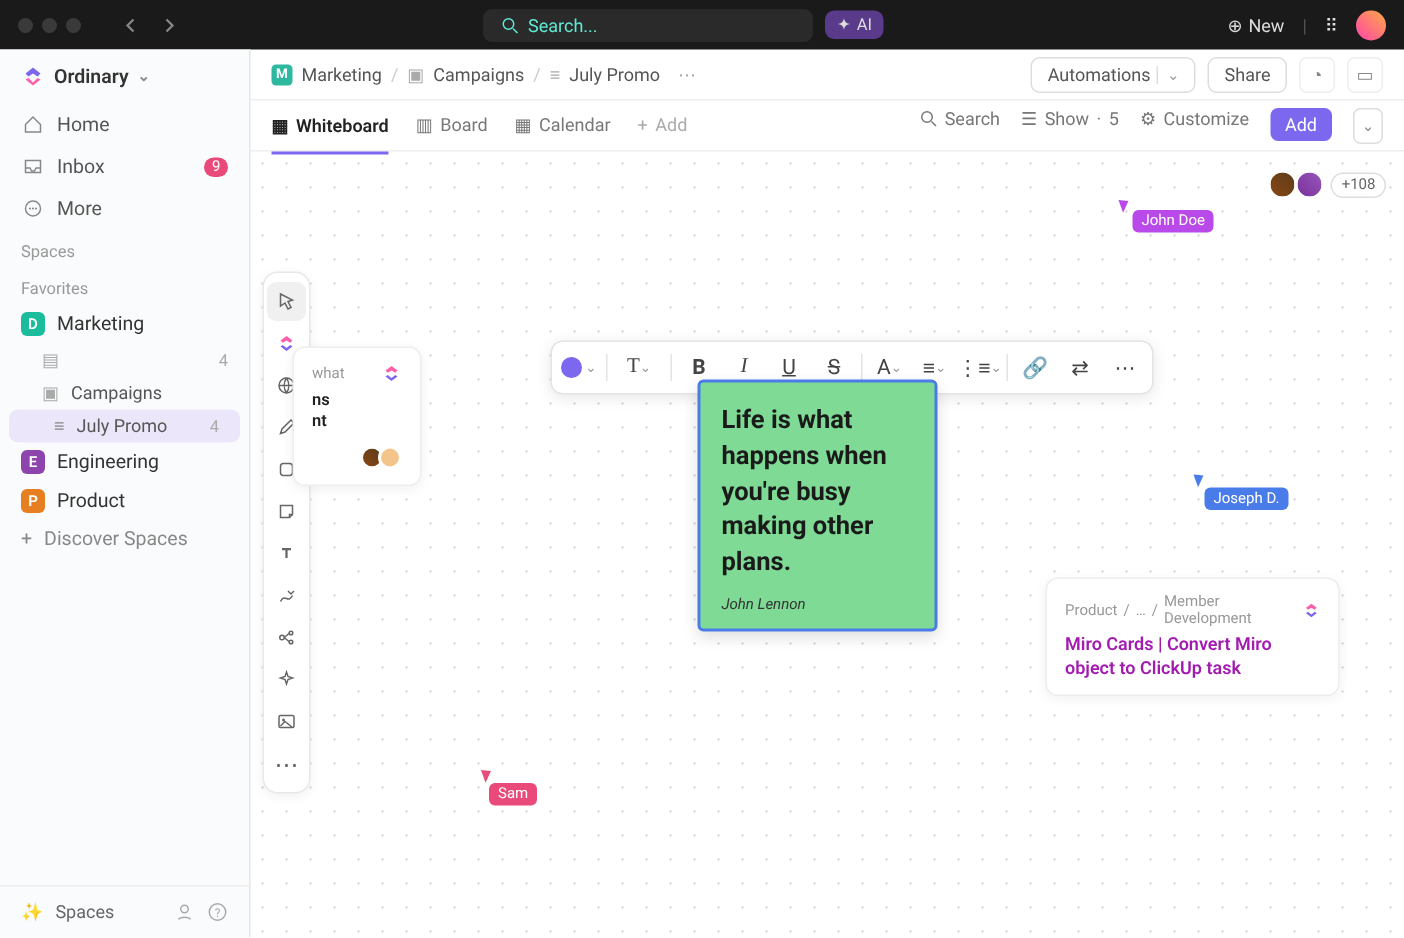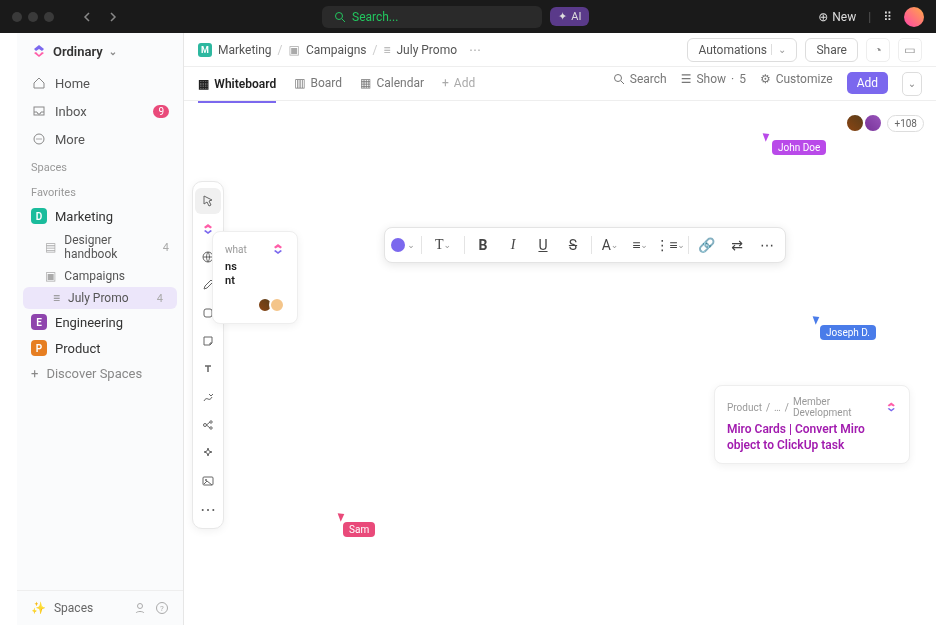--- a/index.html
+++ b/index.html
@@ -4,29 +4,29 @@
 <style>
 * { box-sizing: border-box; margin: 0; padding: 0; font-family: -apple-system, BlinkMacSystemFont, "Segoe UI", Roboto, sans-serif; }
 body { width: 936px; height: 625px; background: #fff; overflow: hidden; position: relative; }
 
 
 .topbar { height: 33px; background: #1a1a1a; display: flex; align-items: center; padding: 0 12px; color: #aaa; font-size: 12px; }
 .traffic { display: flex; gap: 6px; margin-right: 24px; }
 .tl { width: 10px; height: 10px; border-radius: 50%; background: #3a3a3a; }
 .navbtns { display: flex; gap: 4px; margin-right: 200px; }
 .navbtn { width: 20px; height: 20px; display: flex; align-items: center; justify-content: center; color: #888; border-radius: 4px; }
-.searchbox { background: #2a2a2a; border-radius: 6px; padding: 4px 12px; display: flex; align-items: center; gap: 6px; width: 220px; color: #22c55e; }
+.searchbox { background: #2a2a2a; border-radius: 6px; padding: 4px 12px; display: flex; align-items: center; gap: 6px; width: 220px; color: #5eead4; }
 .aibtn { background: #5a3a8a; border-radius: 6px; padding: 3px 8px; margin-left: 8px; display: flex; align-items: center; gap: 4px; color: #ddd; font-size: 11px; }
 .topright { margin-left: auto; display: flex; align-items: center; gap: 12px; }
 .newbtn { display: flex; align-items: center; gap: 4px; color: #ddd; font-size: 12px; }
 .gridicon span { color: #ddd; }
 .avatar-top { width: 20px; height: 20px; border-radius: 50%; background: linear-gradient(45deg,#f4a,#fa4); }
 
 
-.app { display: flex; height: calc(100% - 33px); padding-left: 17px; }
+.app { display: flex; height: calc(100% - 33px); }
 
 
 .sidebar { width: 167px; background: #fafbfc; border-right: 1px solid #e6e6e6; display: flex; flex-direction: column; font-size: 13px; color: #333; }
 .workspace { display: flex; align-items: center; gap: 6px; padding: 10px 14px; font-weight: 600; }
 .wsicon { width: 16px; height: 16px; color: #7b68ee; }
 .sbitem { display: flex; align-items: center; gap: 8px; padding: 6px 14px; color: #555; cursor: pointer; }
 .sbitem .sicon { width: 16px; height: 16px; display: flex; align-items: center; justify-content: center; color: #888; }
 .badge-red { background: #e94a7a; color: #fff; border-radius: 8px; font-size: 10px; padding: 1px 5px; margin-left: auto; }
 .sbhead { font-size: 11px; color: #999; padding: 8px 14px 4px; }
 .spitem { display: flex; align-items: center; gap: 8px; padding: 5px 14px; cursor: pointer; }
@@ -195,21 +195,20 @@
       <span>More</span>
     </div>
     <div class="sbhead">Spaces</div>
     <div class="sbhead">Favorites</div>
     <div class="spitem">
       <div class="sqicon" style="background:#1abc9c">D</div>
       <span>Marketing</span>
     </div>
     <div class="subitem">
       <span style="color:#aaa">▤</span>
-      <span>Designer handbook</span>
       <span class="count">4</span>
     </div>
     <div class="subitem">
       <span style="color:#aaa">▣</span>
       <span>Campaigns</span>
     </div>
     <div class="subitem subitem2 active">
       <span style="color:#888">≡</span>
       <span>July Promo</span>
       <span class="count">4</span>
@@ -454,20 +453,24 @@
         <div class="divd"></div>
         <div class="tbtn">
             <span>🔗</span>
           </div>
         <div class="tbtn">
             <span>⇄</span>
           </div>
         <div class="tbtn">⋯</div>
       </div>
 
+      <div class="quote">
+        <div class="qt">Life is what happens when you're busy making other plans.</div>
+        <div class="qa">John Lennon</div>
+      </div>
 
       <div class="taskcard tc2">
         <div class="path">
           <span>Product</span>
             <span>/</span>
           <span>…</span>
             <span>/</span>
           <span>Member Development</span>
           <svg class="cuicon" viewBox="0 0 14 14">
               <path d="M7 2l4 3-1.5 1.5L7 5 4.5 6.5 3 5z" fill="#ff5ea8"></path>

